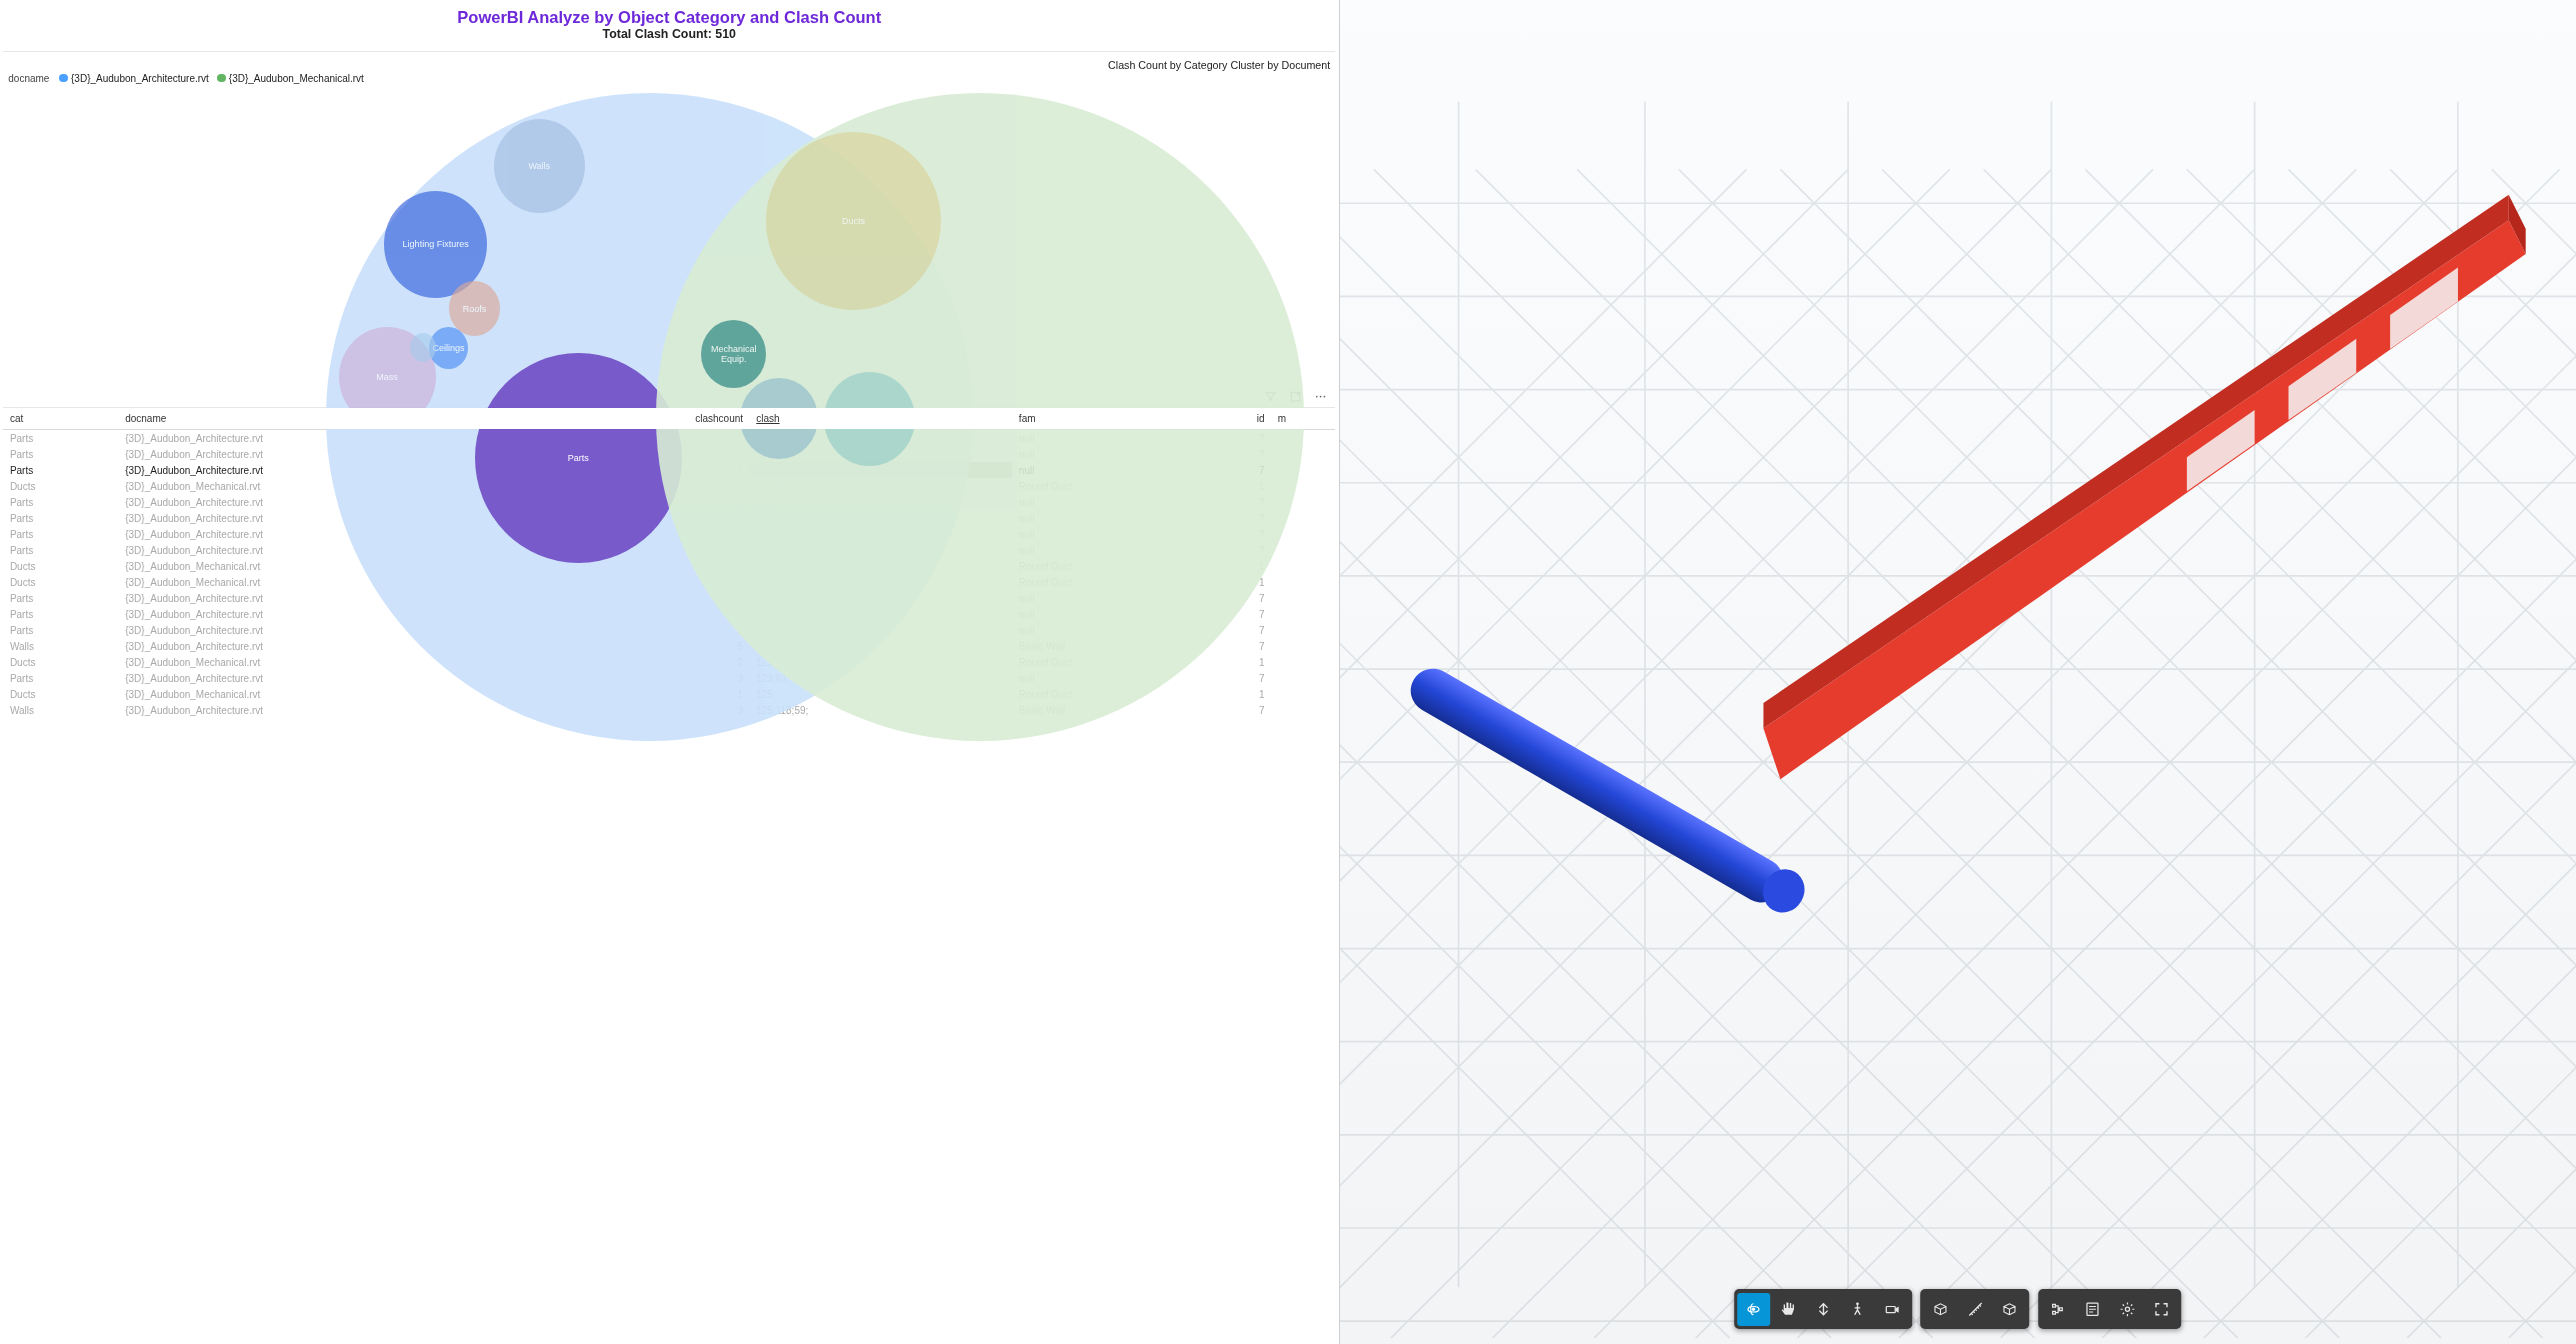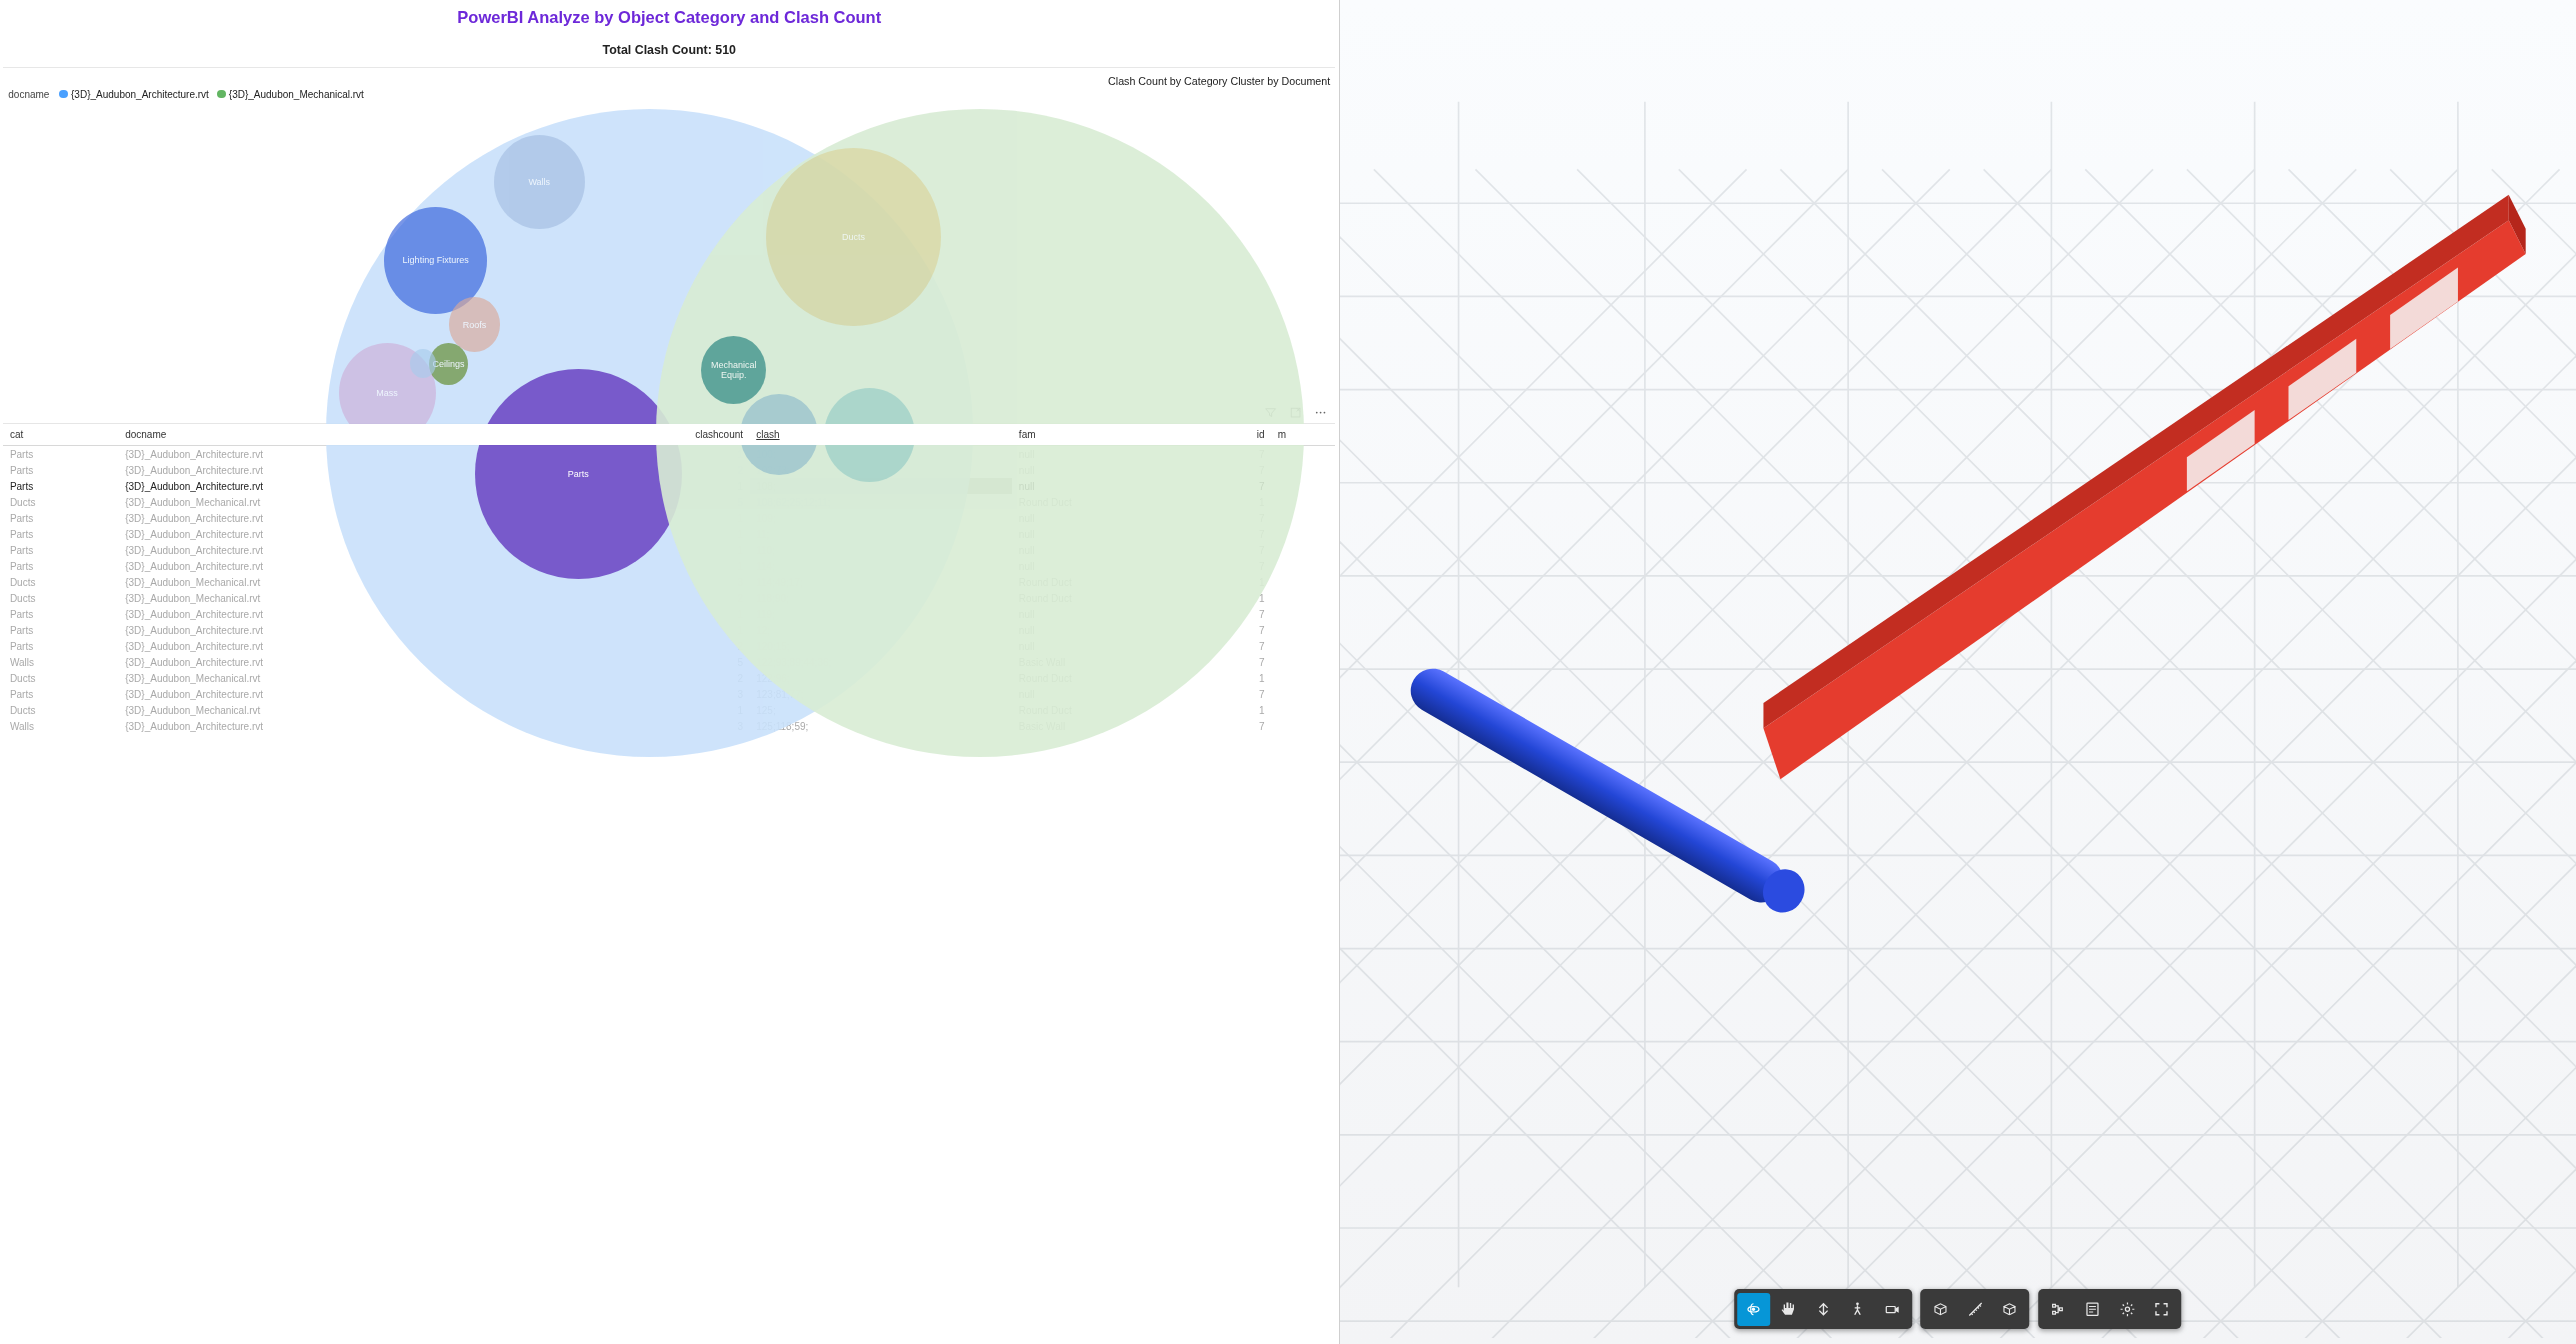--- a/index.html
+++ b/index.html
@@ -3,21 +3,21 @@
 <meta charset="utf-8">
 <style>
   * { box-sizing: border-box; margin: 0; padding: 0; }
   html, body { width: 100%; height: 100%; font-family: "Segoe UI", Arial, sans-serif; font-size: 10px; color: #222; background: #fff; overflow: hidden; }
   #app { display: flex; width: 100%; height: 100%; }
   .left-pane { width: 52%; height: 100%; border-right: 0.8px solid #cfcfcf; display: flex; flex-direction: column; padding: 3.3px 3.3px 0 3.3px; }
   .right-pane { flex: 1; height: 100%; position: relative; background: #fbfbfb; }
 
   .title-bar { text-align: center; padding: 5px 0 1.7px 0; }
   .title-bar h1 { font-size: 16.5px; font-weight: 700; color: #6d28d9; }
-  .title-bar h2 { font-size: 12.4px; font-weight: 600; margin-top: 16px; }
+  .title-bar h2 { font-size: 12.4px; font-weight: 600; margin-top: 0; }
 
   .chart-card { margin-top: 8.3px; border-top: 0.8px solid #e7e7e7; padding: 3.3px 5px 0 5px; }
   .chart-title { font-size: 10.7px; font-weight: 400; color: #222; margin: 3.3px 0 1.7px 0; text-align: right; }
   .legend-row { display: flex; align-items: center; gap: 5px; font-size: 10px; margin-bottom: 3.3px; }
   .legend-label { color: #444; margin-right: 5px; font-weight: 400; }
   .legend-item { display: inline-flex; align-items: center; gap: 3.3px; color: #222; margin-right: 8.3px; }
   .swatch { width: 8.3px; height: 8.3px; border-radius: 50%; display: inline-block; }
 
   .bubble-stage { position: relative; width: 100%; height: 298px; }
   .cluster { position: absolute; border-radius: 50%; }
@@ -84,21 +84,21 @@
             </div>
             <div class="bubble" style="left: 2%; top: 36%; width: 15%; padding-top: 15%; background: rgb(200, 167, 214); opacity: 0.65;">
               <span style="position: absolute; inset: 0px; display: flex; align-items: center; justify-content: center;">Mass</span>
             </div>
             <div class="bubble" style="left: 26%; top: 4%; width: 14%; padding-top: 14%; background: rgb(155, 183, 223); opacity: 0.65;">
               <span style="position: absolute; inset: 0px; display: flex; align-items: center; justify-content: center;">Walls</span>
             </div>
             <div class="bubble" style="left: 19%; top: 29%; width: 8%; padding-top: 8%; background: rgb(215, 160, 143); opacity: 0.65;">
               <span style="position: absolute; inset: 0px; display: flex; align-items: center; justify-content: center;">Roofs</span>
             </div>
-            <div class="bubble" style="left: 16%; top: 36%; width: 6%; padding-top: 6%; background: #4d7c0f; opacity: 0.65;">
+            <div class="bubble" style="left: 16%; top: 36%; width: 6%; padding-top: 6%; background: #3b82f6; opacity: 0.65;">
               <span style="position: absolute; inset: 0px; display: flex; align-items: center; justify-content: center;">Ceilings</span>
             </div>
             <div class="bubble" style="left: 13%; top: 37%; width: 4%; padding-top: 4%; background: rgb(159, 198, 234); opacity: 0.65;">
               <span style="position: absolute; inset: 0px; display: flex; align-items: center; justify-content: center;"></span>
             </div>
           </div>
           <div class="cluster" style="left: 49%; top: 2%; width: 49%; padding-top: 49%; background: rgb(216, 236, 212); opacity: 0.9;">
             <div class="bubble" style="left: 17%; top: 6%; width: 27%; padding-top: 27%; background: rgb(214, 207, 144); opacity: 0.65;">
               <span style="position: absolute; inset: 0px; display: flex; align-items: center; justify-content: center;">Ducts</span>
             </div>

